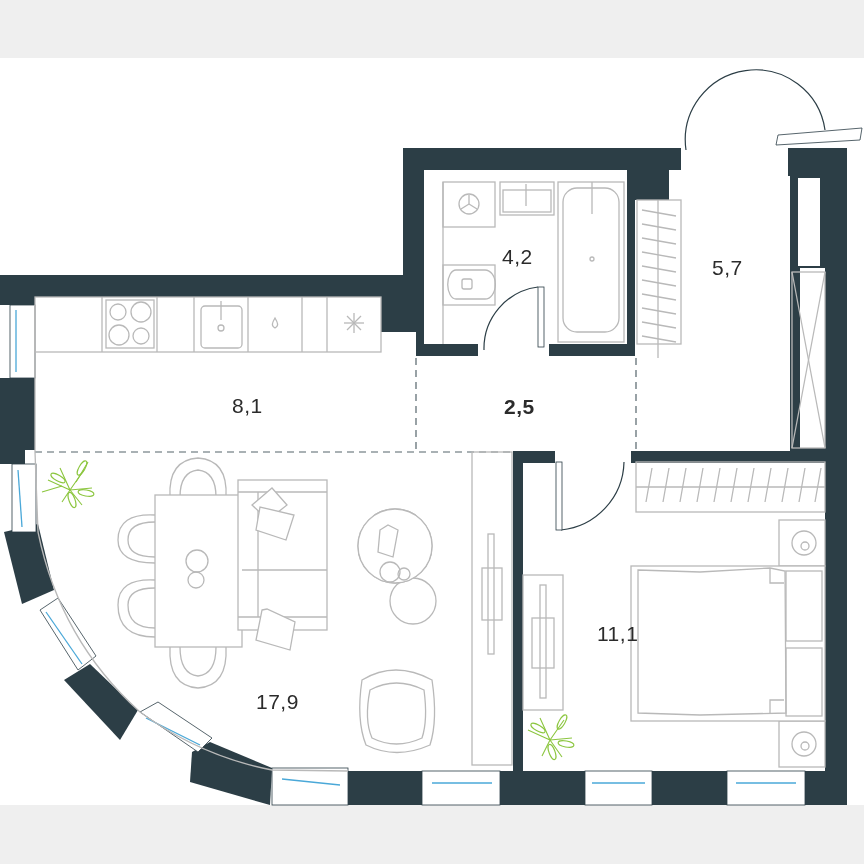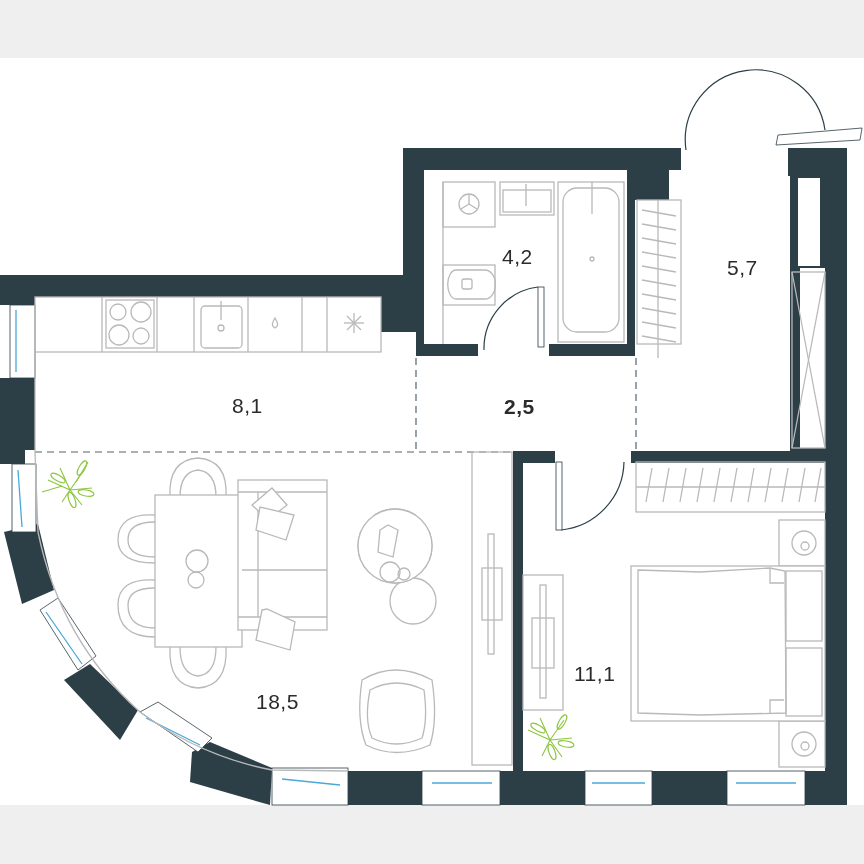--- a/index.html
+++ b/index.html
@@ -259,18 +259,18 @@
       <ellipse cx="538" cy="728" rx="8" ry="3" transform="rotate(30 538 728)"></ellipse>
       <ellipse cx="562" cy="722" rx="8" ry="3" transform="rotate(-60 562 722)"></ellipse>
       <ellipse cx="566" cy="744" rx="8" ry="3" transform="rotate(10 566 744)"></ellipse>
       <ellipse cx="552" cy="752" rx="8" ry="3" transform="rotate(70 552 752)"></ellipse>
     </g>
 
     <path class="furn" d="M35 305 V452 L38 532 Q60 640 140 712 Q200 756 272 770 L348 771" fill="none"></path>
   </svg>
 
   <div class="label" style="left:232px; top:394px;">8,1</div>
-  <div class="label" style="left:256px; top:690px;">18,5</div>
+  <div class="label" style="left:256px; top:690px;">17,9</div>
   <div class="label" style="left:502px; top:245px;">4,2</div>
   <div class="label" style="left:504px; top:395px;font-weight:bold;">2,5</div>
-  <div class="label" style="left:727px; top:256px;">5,7</div>
-  <div class="label" style="left:574px; top:622px;margin-top:40px;">11,1</div>
+  <div class="label" style="left:712px; top:256px;">5,7</div>
+  <div class="label" style="left:597px; top:622px;">11,1</div>
 </div>
 
 </body></html>

